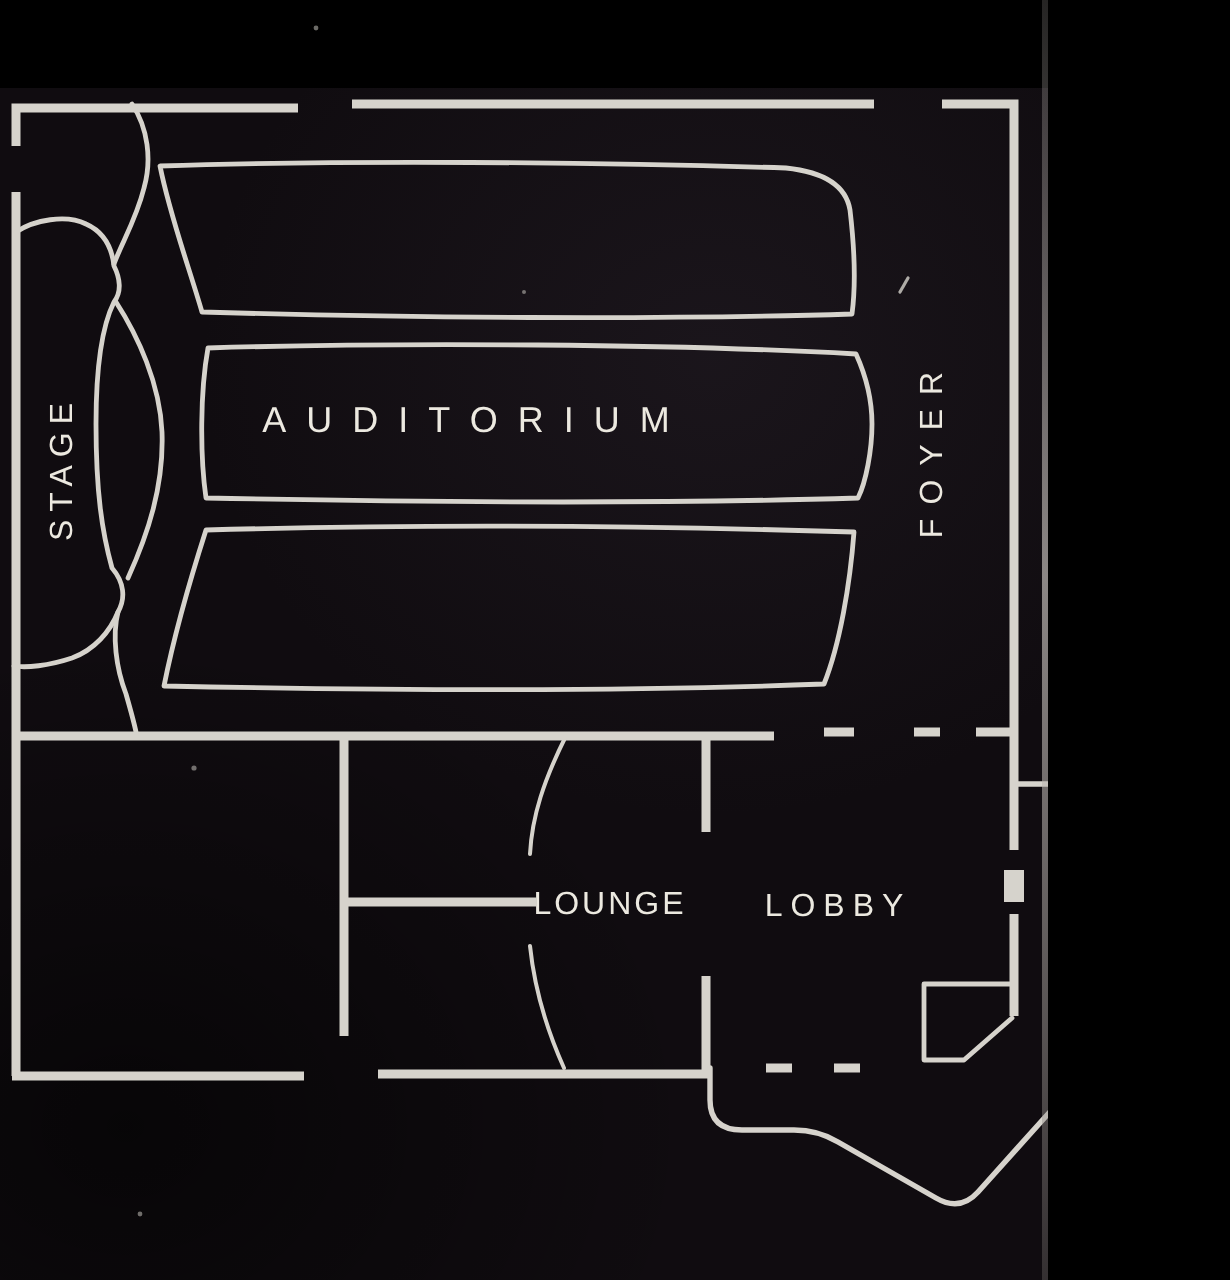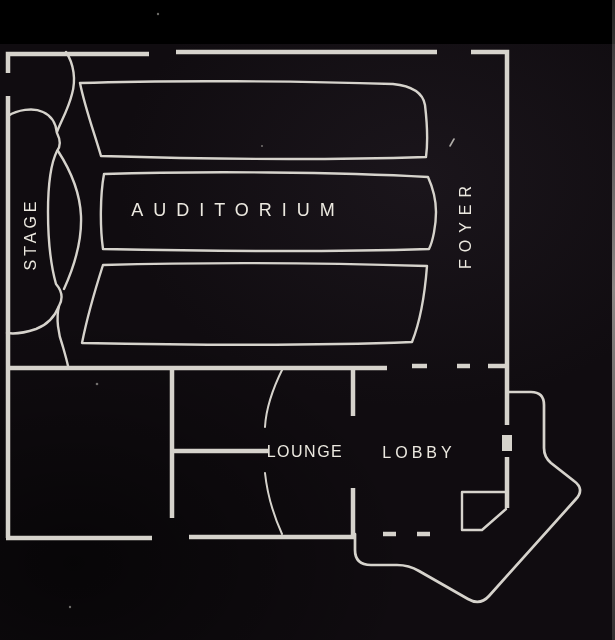--- a/index.html
+++ b/index.html
@@ -1,19 +1,19 @@
 <!DOCTYPE html>
 <html style="--bg: #100c10; --top-band: #000000; --line: #d6d3cc; --text: #ece9e0; --page-edge: #a9a4a1;"><head>
 <meta charset="utf-8">
 <style>
   :root{
     --bg:#100c10; --top-band:#000000; --line:#d6d3cc; --text:#ece9e0; --page-edge:#a9a4a1;
   }
   html,body{margin:0;padding:0;background:#000;}
-  .stage-wrap{position:relative;width:615px;height:640px;overflow:hidden;background:#000;}
+  .stage-wrap{position:relative;width:524px;height:640px;overflow:hidden;background:#000;}
   .page{
     position:absolute;inset:0;
     background:
       radial-gradient(75% 55% at 68% 28%, rgba(64,54,68,.22), rgba(0,0,0,0) 65%),
       radial-gradient(100% 70% at 12% 88%, rgba(0,0,0,.55), rgba(0,0,0,0) 55%),
       var(--bg);
   }
   .top-band{position:absolute;left:0;top:0;width:615px;height:44px;background:var(--top-band);}
   .page-edge{
     position:absolute;right:0;top:0;width:3.5px;height:640px;

